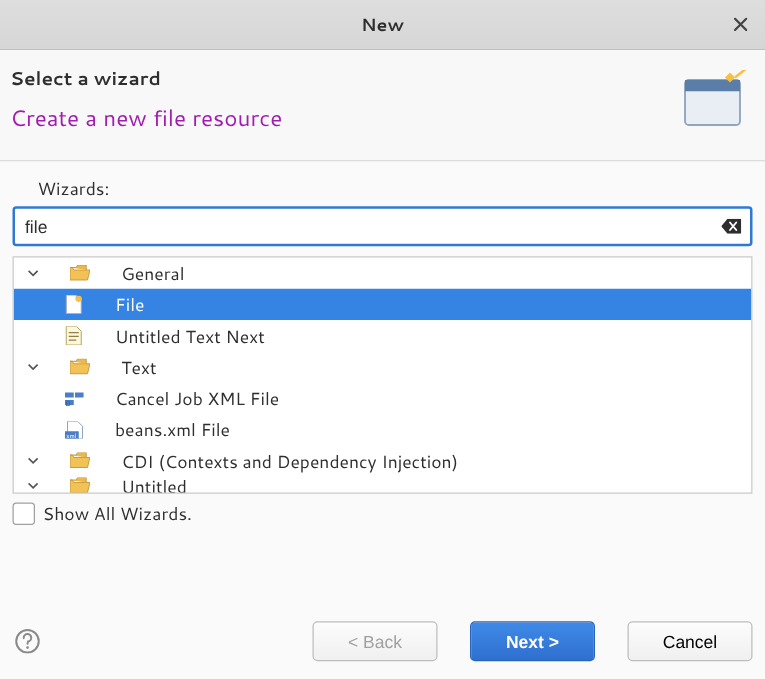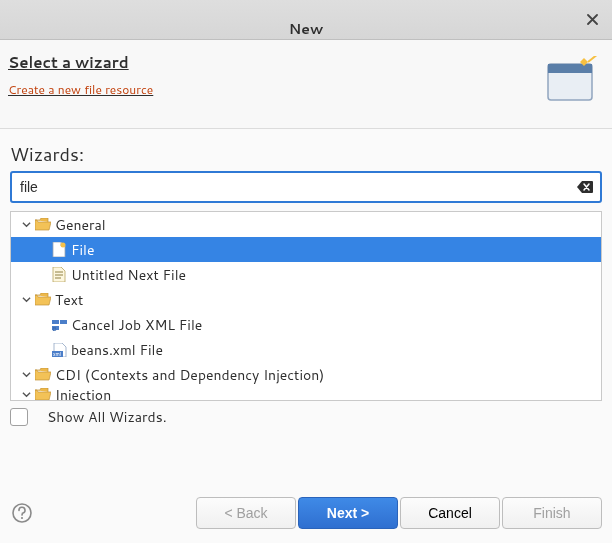--- a/index.html
+++ b/index.html
@@ -12,21 +12,21 @@
       height: 543px;
       overflow: hidden;
       display: flex;
       flex-direction: column;
     }
     .titlebar {
       height: 40px;
       background: linear-gradient(to bottom, #dedede, #d6d6d6);
       border-bottom: 1px solid #bfbfbf;
       display: flex;
-      align-items: flex-end;
+      align-items: center;
       justify-content: center;
       position: relative;
     }
     .titlebar .title { font-weight: 600; color: #2e2e2e; }
     .titlebar .close {
       position: absolute;
       right: 10px;
       top: 50%;
       transform: translateY(-50%);
       width: 20px; height: 20px;
@@ -35,36 +35,36 @@
       color: #444;
     }
     .header-band {
       background: #f8f8f8;
       border-bottom: 1px solid #dcdcdc;
       display: flex;
       align-items: flex-start;
       padding: 12px 8px 20px 8px;
       min-height: 70px;
     }
-    .header-text { flex: 1; text-decoration: underline; }
+    .header-text { flex: 1; }
     .header-text h1 { font-size: 15px; font-weight: 700; margin-bottom: 8px; }
-    .header-text p { font-size: 12px; color: #c2410c; }
+    .header-text p { font-size: 18px; color: #a21caf; }
     .header-icon {
       width: 56px; height: 56px;
       display:flex; align-items:center; justify-content:center;
       margin-right: 4px;
     }
     .content {
       flex: 1;
       padding: 12px 10px 8px 10px;
       display: flex;
       flex-direction: column;
       overflow: hidden;
     }
-    .label { font-size: 18px; margin-bottom: 4px; }
+    .label { font-size: 14px; margin-bottom: 4px; margin-left: 20px; }
     .search-wrap {
       display: flex;
       align-items: center;
       border: 2px solid #2f79d5;
       background: #fff;
       border-radius: 3px;
       height: 32px;
       padding: 0 6px 0 8px;
       margin-bottom: 8px;
     }
@@ -88,20 +88,21 @@
       height: 190px;
       overflow: hidden;
     }
     .tree-row {
       display: flex;
       align-items: center;
       height: 25px;
       padding-left: 8px;
       white-space: nowrap;
       cursor: default;
+      gap: 21px;
     }
     .tree-row.selected {
       background: #3584e4;
       color: #fff;
     }
     .expander {
       width: 14px; height: 14px;
       display:flex; align-items:center; justify-content:center;
       margin-right: 2px;
       cursor: pointer;
@@ -112,21 +113,20 @@
       margin-right: 4px;
       display:flex; align-items:center; justify-content:center;
       flex-shrink: 0;
     }
     .ind0 { padding-left: 8px; }
     .ind1 { padding-left: 40px; }
     .show-all-row {
       display: flex;
       align-items: center;
       padding-top: 6px;
-      gap: 13px;
     }
     .checkbox {
       width: 18px; height:18px;
       border:1px solid #a0a0a0;
       border-radius:3px;
       background:#fff;
       margin-right:6px;
       cursor:pointer;
     }
     .spacer { flex:1; }
@@ -136,21 +136,21 @@
       padding: 10px 10px 14px 10px;
       gap: 8px;
     }
     .help-icon {
       width:24px; height:24px;
       display:flex; align-items:center; justify-content:center;
       color:#6b6b6b;
       margin-right:4px;
       cursor:pointer;
     }
-    .buttons { margin-left:auto; display:flex; gap:2px; }
+    .buttons { margin-left:auto; display:flex; gap:26px; }
     .btn {
       min-width: 100px;
       height: 32px;
       border-radius: 4px;
       border: 1px solid #bdbdbd;
       background: linear-gradient(to bottom,#fcfcfc,#f0f0f0);
       font-size: 14px;
       cursor: pointer;
       padding: 0 14px;
     }
@@ -229,21 +229,21 @@
         </span>
       <span>File</span>
     </div>
     <div class="tree-row ind1">
       <span class="row-icon">
           <svg width="14" height="15" viewBox="0 0 14 15">
             <path d="M1 0 H9 L13 4 V15 H1 Z" fill="#fdf7df" stroke="#b7a55f" stroke-width="0.8"></path>
             <path d="M3 5 H11 M3 8 H11 M3 11 H9" stroke="#8f8044" stroke-width="1"></path>
           </svg>
         </span>
-      <span>Untitled Next File</span>
+      <span>Untitled Text Next</span>
     </div>
     <div class="tree-row ind0">
       <span class="expander">
           <svg width="9" height="9" viewBox="0 0 10 10">
             <path d="M1 3 L5 7 L9 3" fill="none" stroke="currentColor" stroke-width="1.5"></path>
           </svg>
         </span>
       <span class="row-icon">
           <svg width="16" height="13" viewBox="0 0 16 13">
             <path d="M0 2 L0 12 L14 12 L16 4 L3 4 L2 2 Z" fill="#f3c257" stroke="#c1933a" stroke-width="0.7"></path>
@@ -292,21 +292,21 @@
           <svg width="9" height="9" viewBox="0 0 10 10">
             <path d="M1 3 L5 7 L9 3" fill="none" stroke="currentColor" stroke-width="1.5"></path>
           </svg>
         </span>
       <span class="row-icon">
           <svg width="16" height="13" viewBox="0 0 16 13">
             <path d="M0 2 L0 12 L14 12 L16 4 L3 4 L2 2 Z" fill="#f3c257" stroke="#c1933a" stroke-width="0.7"></path>
             <path d="M0 2 L5 2 L6 0 L13 0 L13 4" fill="#edb84a" stroke="#c1933a" stroke-width="0.7"></path>
           </svg>
         </span>
-      <span>Injection</span>
+      <span>Untitled</span>
     </div>
   </div>
 
   <div class="show-all-row">
     <span class="checkbox"></span>
     <span>Show All Wizards.</span>
   </div>
 
   <div class="spacer"></div>
 </div>
@@ -316,15 +316,14 @@
     <svg width="20" height="20" viewBox="0 0 20 20">
         <circle cx="10" cy="10" r="9" fill="none" stroke="#8a8a8a" stroke-width="1.6"></circle>
         <path d="M7 7.5 A3 3 0 1 1 10.5 10.2 L10 12" fill="none" stroke="#8a8a8a" stroke-width="1.6" stroke-linecap="round"></path>
         <circle cx="10" cy="15" r="1.1" fill="#8a8a8a"></circle>
       </svg>
   </span>
   <div class="buttons">
     <button class="btn" disabled="">&lt; Back</button>
     <button class="btn primary">Next &gt;</button>
     <button class="btn">Cancel</button>
-    <button class="btn" disabled="">Finish</button>
   </div>
 </div>
 
 </body></html>

